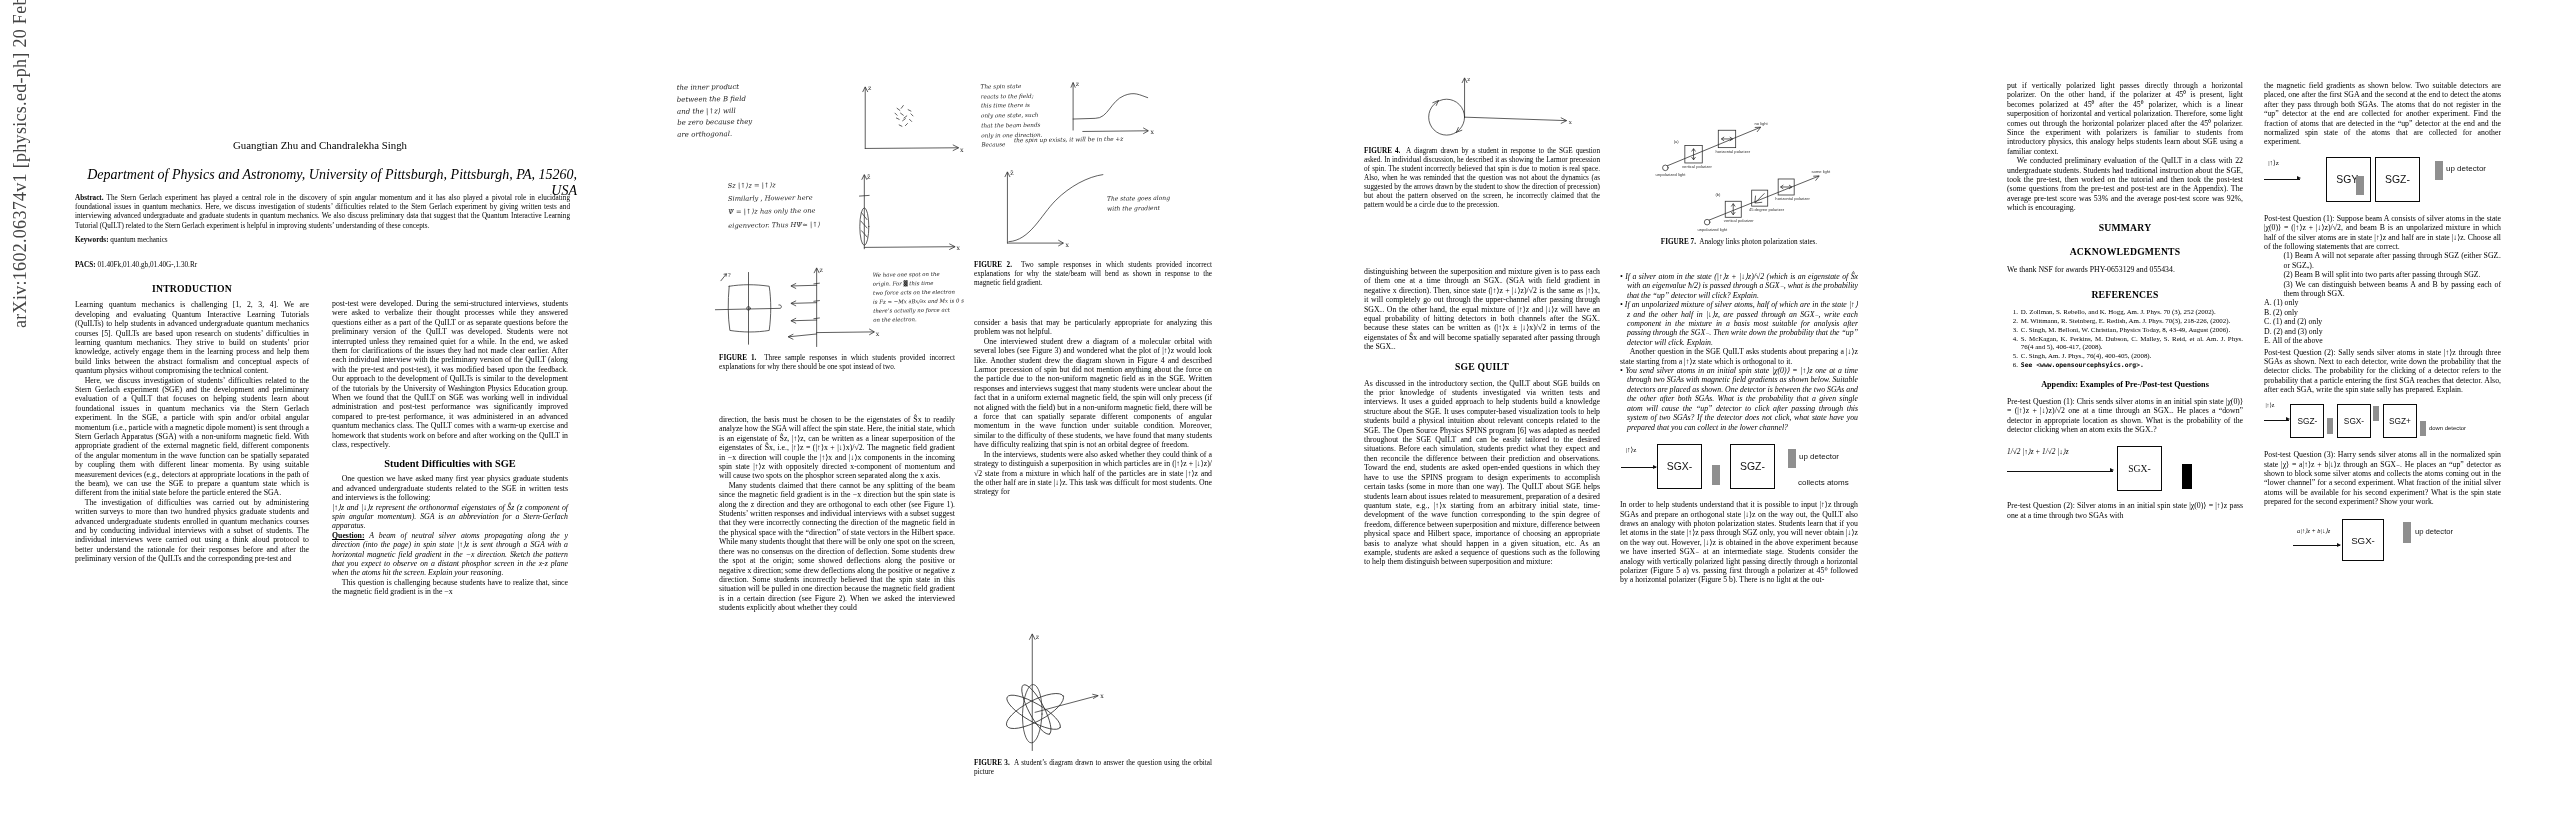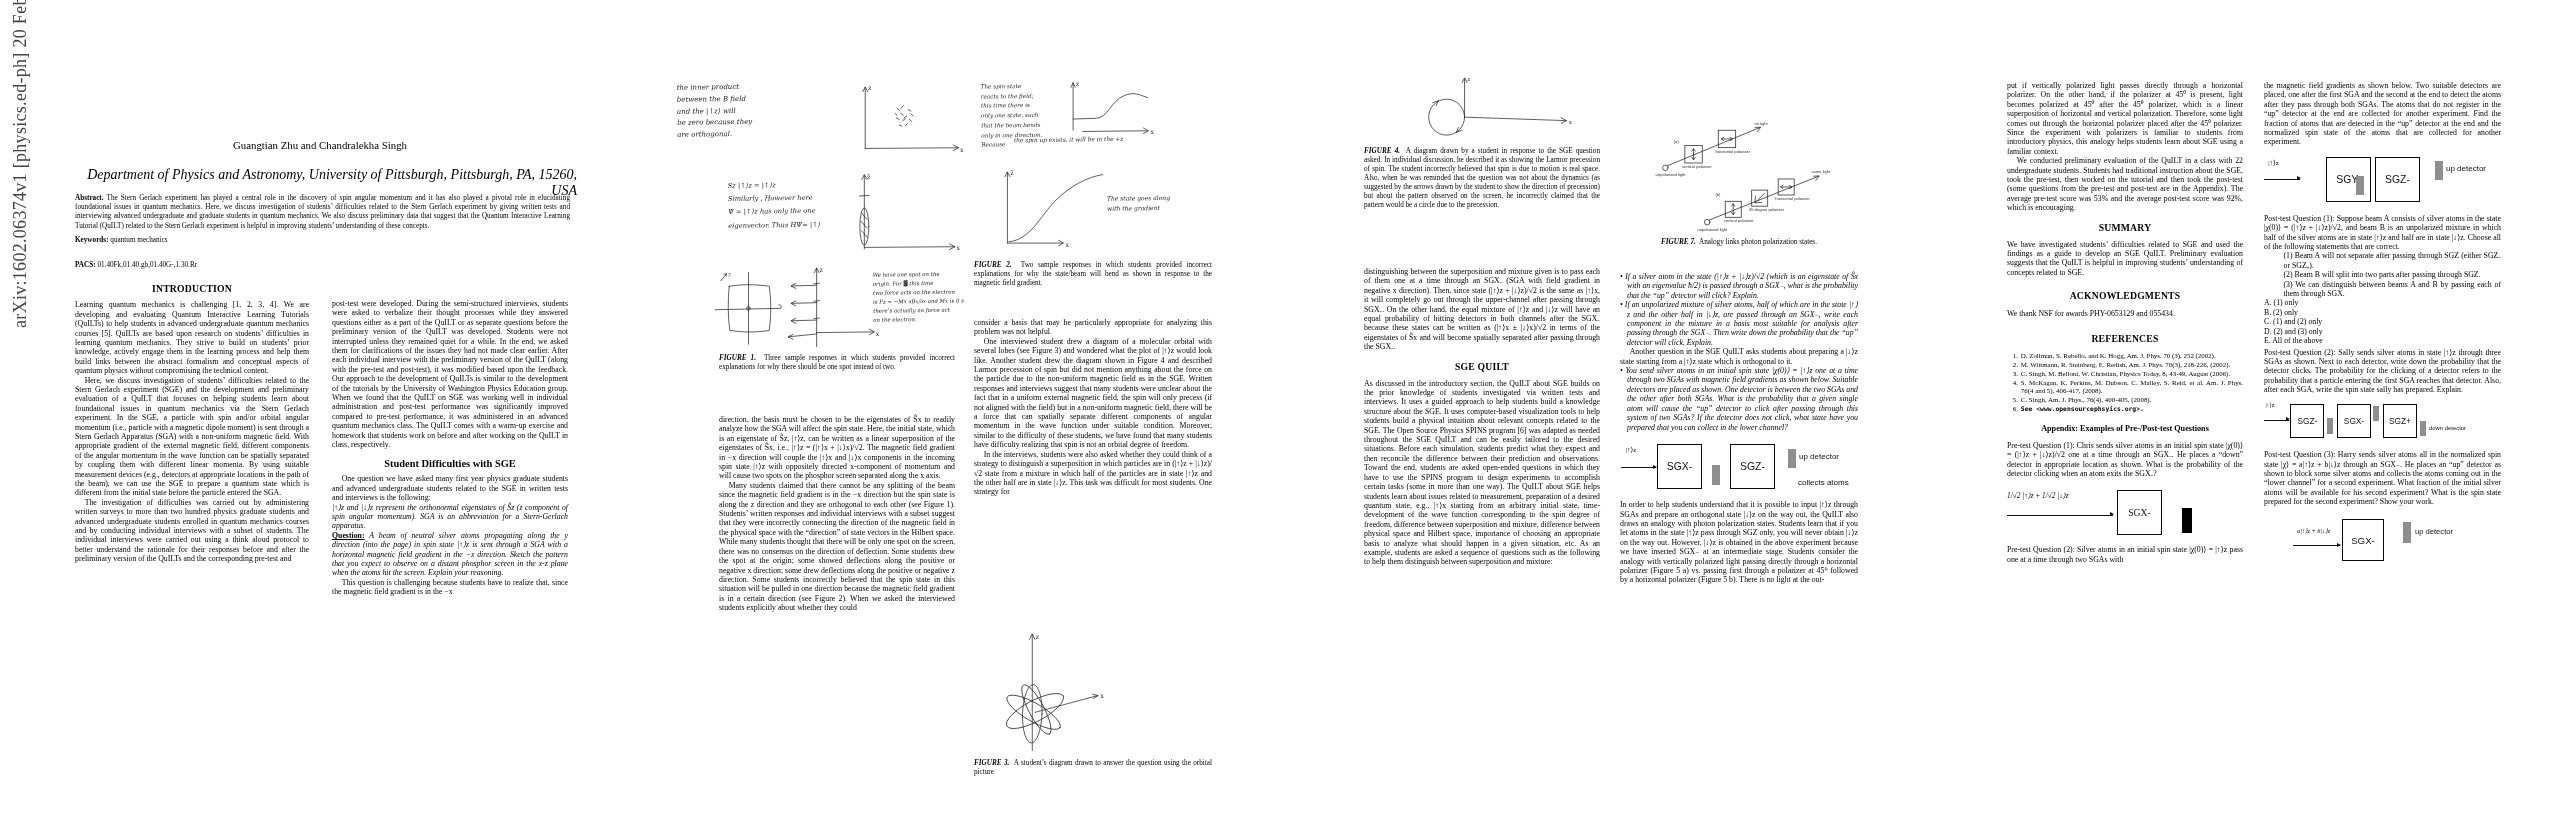--- a/index.html
+++ b/index.html
@@ -3,21 +3,21 @@
 <meta charset="utf-8">
 <style>
   html,body{margin:0;padding:0;}
   body{width:2576px;height:834px;background:#ffffff;position:relative;overflow:hidden;
        font-family:"Liberation Serif", serif;color:#000;}
   .abs{position:absolute;}
   .p{font-size:7.8px;line-height:9.4px;text-align:justify;}
   .ind{text-indent:9.7px;}
   .it{font-style:italic;}
   .cap{font-size:7.2px;line-height:9px;text-align:justify;}
-  .cap b{font-weight:bold;font-style:italic;}
+  .cap b{font-weight:bold;}
   .title{font-size:14.6px;font-weight:bold;text-align:center;}
   .authors{font-size:10.8px;text-align:center;}
   .affil{font-size:14px;font-style:italic;text-align:right;}
   .abstract{font-size:7.2px;line-height:9.2px;text-align:justify;}
   .meta{font-size:7.2px;line-height:9px;}
   .h1{font-size:9.7px;font-weight:bold;text-align:center;letter-spacing:0.2px;margin:9.7px 0 6.3px 0;}
   .h2{font-size:10.4px;font-weight:bold;text-align:center;margin:8.3px 0 5.6px 0;}
   .h3{font-size:8.2px;font-weight:bold;text-align:center;margin:11px 0 7.6px 0;}
   .bu{font-weight:bold;text-decoration:underline;}
   .bullet{text-indent:-7px;padding-left:7px;}
@@ -275,21 +275,20 @@
     </div>
     <div class="p">In order to help students understand that it is possible to input |↑⟩z through SGAs and prepare an orthogonal state |↓⟩z on the way out, the QuILT also draws an analogy with photon polarization states. Students learn that if you let atoms in the state |↑⟩z pass through SGZ only, you will never obtain |↓⟩z on the way out. However, |↓⟩z is obtained in the above experiment because we have inserted SGX₋ at an intermediate stage. Students consider the analogy with vertically polarized light passing directly through a horizontal polarizer (Figure 5 a) vs. passing first through a polarizer at 45⁰ followed by a horizontal polarizer (Figure 5 b). There is no light at the out-</div>
   </div>
 </div>
 
 <div class="abs" style="left:1932px;top:0;width:644px;height:834px;">
   <div class="abs" style="left:75px;top:81px;width:236px;">
     <div class="p">put if vertically polarized light passes directly through a horizontal polarizer. On the other hand, if the polarizer at 45⁰ is present, light becomes polarized at 45⁰ after the 45⁰ polarizer, which is a linear superposition of horizontal and vertical polarization. Therefore, some light comes out through the horizontal polarizer placed after the 45⁰ polarizer. Since the experiment with polarizers is familiar to students from introductory physics, this analogy helps students learn about SGE using a familiar context.</div>
     <div class="p ind">We conducted preliminary evaluation of the QuILT in a class with 22 undergraduate students. Students had traditional instruction about the SGE, took the pre-test, then worked on the tutorial and then took the post-test (some questions from the pre-test and post-test are in the Appendix). The average pre-test score was 53% and the average post-test score was 92%, which is encouraging.</div>
     <div class="h1">SUMMARY</div>
-    <div class="p">We have investigated students’ difficulties related to SGE and used the findings as a guide to develop an SGE QuILT. Preliminary evaluation suggests that the QuILT is helpful in improving students’ understanding of concepts related to SGE.</div>
     <div class="h1" style="margin-top:12.5px;">ACKNOWLEDGMENTS</div>
     <div class="p" style="margin-top:8.3px;">We thank NSF for awards PHY-0653129 and 055434.</div>
     <div class="h1" style="margin-top:14px;margin-bottom:8.3px;">REFERENCES</div>
     <div class="refs">
       <div class="refitem">
           <span class="refnum">1.</span>
           <span class="reftext">D. Zollman, S. Rebello, and K. Hogg, Am. J. Phys. 70 (3), 252 (2002).</span>
         </div>
       <div class="refitem">
           <span class="refnum">2.</span>

